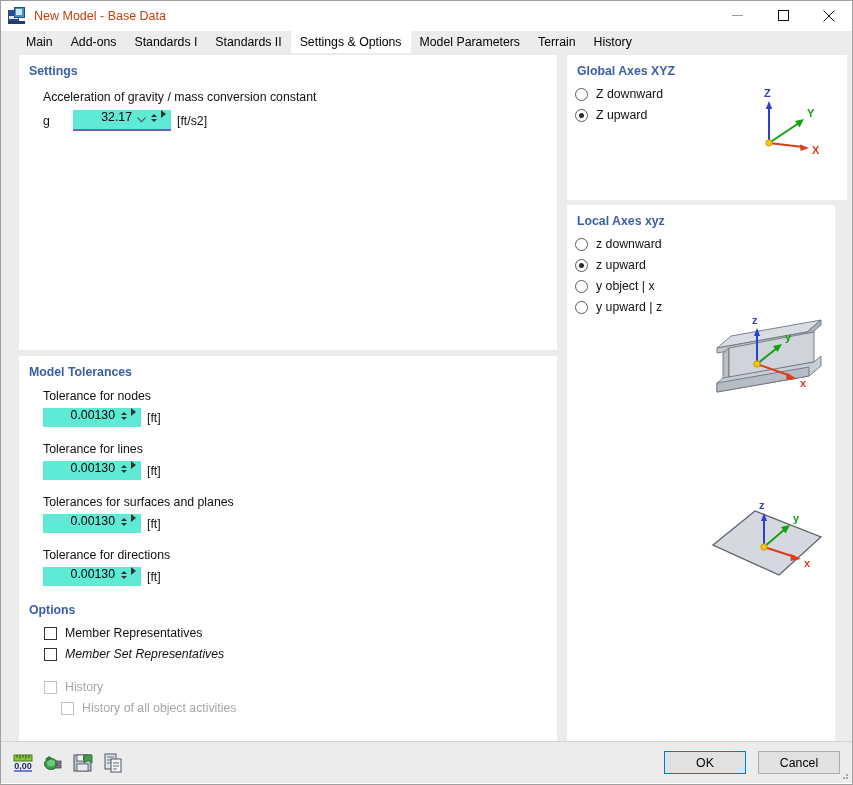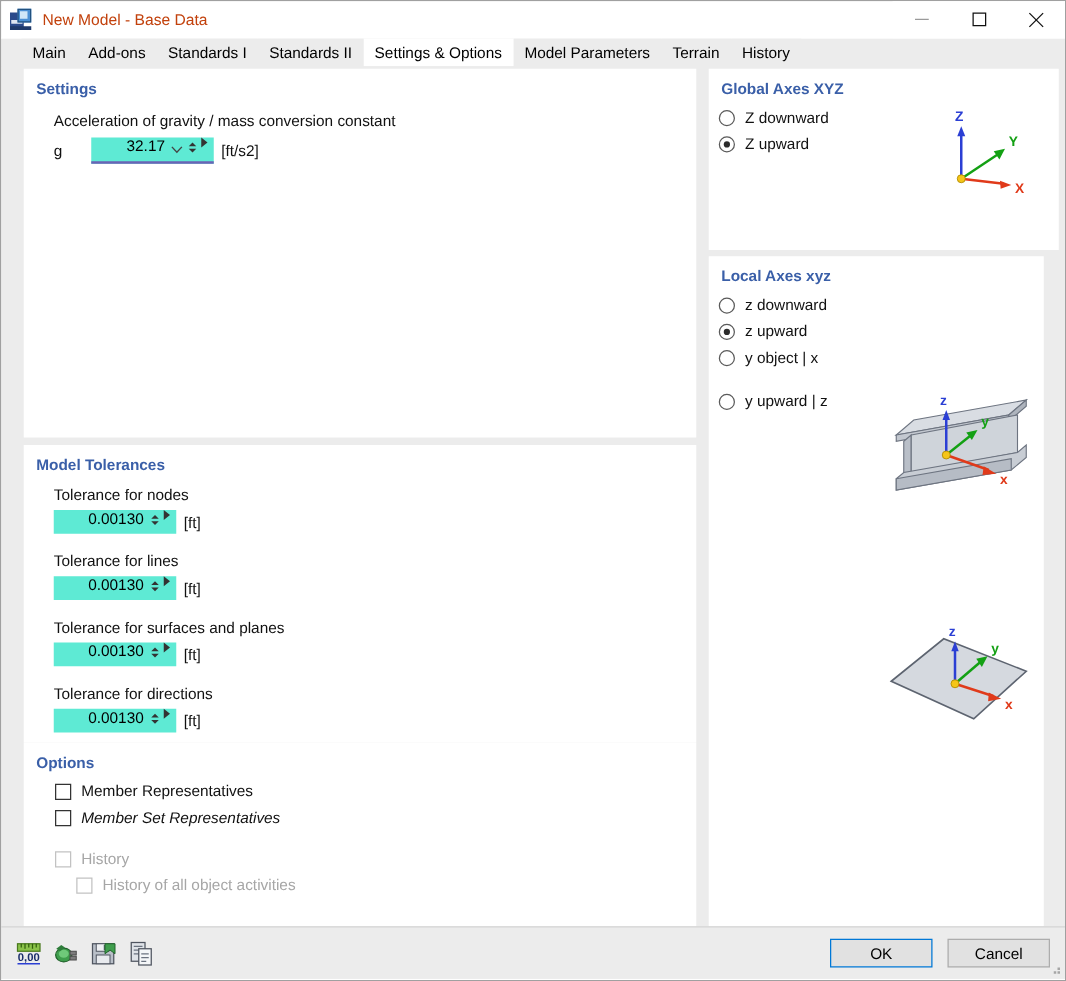--- a/index.html
+++ b/index.html
@@ -317,21 +317,21 @@
           <span class="numval">0.00130</span>
           <span class="spin">
               <i class="up"></i>
               <i class="dn"></i>
             </span>
           <span class="play"></span>
         </div>
         <span class="unit">[ft]</span>
       </div>
 
-      <div class="lbl" style="position:absolute; left:24px; top:139px;">Tolerance for surfaces and planes</div>
+      <div class="lbl" style="position:absolute; left:24px; top:139px;">Tolerances for surfaces and planes</div>
       <div class="field-row" style="position:absolute; left:24px; top:158px;">
         <div class="numfield" style="width:98px;">
           <span class="numval">0.00130</span>
           <span class="spin">
               <i class="up"></i>
               <i class="dn"></i>
             </span>
           <span class="play"></span>
         </div>
         <span class="unit">[ft]</span>
@@ -411,21 +411,21 @@
         <span class="lbl">z downward</span>
       </div>
       <div class="opt-row" style="position:absolute; left:8px; top:53px;">
         <span class="radio sel"></span>
         <span class="lbl">z upward</span>
       </div>
       <div class="opt-row" style="position:absolute; left:8px; top:74px;">
         <span class="radio"></span>
         <span class="lbl">y object | x</span>
       </div>
-      <div class="opt-row" style="position:absolute; left:8px; top:109px;">
+      <div class="opt-row" style="position:absolute; left:8px; top:95px;">
         <span class="radio"></span>
         <span class="lbl">y upward | z</span>
       </div>
 
       <div style="position:absolute; left:142px; top:105px;">
         <svg width="122" height="92" viewBox="0 0 122 92">
 
           <polygon points="8,38 22,26 112,10 98,22" fill="#d9dde3" stroke="#6d7480" stroke-width="0.9"></polygon>
           <polygon points="8,38 98,22 98,27 8,43" fill="#c3c8d0" stroke="#6d7480" stroke-width="0.9"></polygon>
           <polygon points="98,22 112,10 112,15 98,27" fill="#aeb4bd" stroke="#6d7480" stroke-width="0.9"></polygon>

